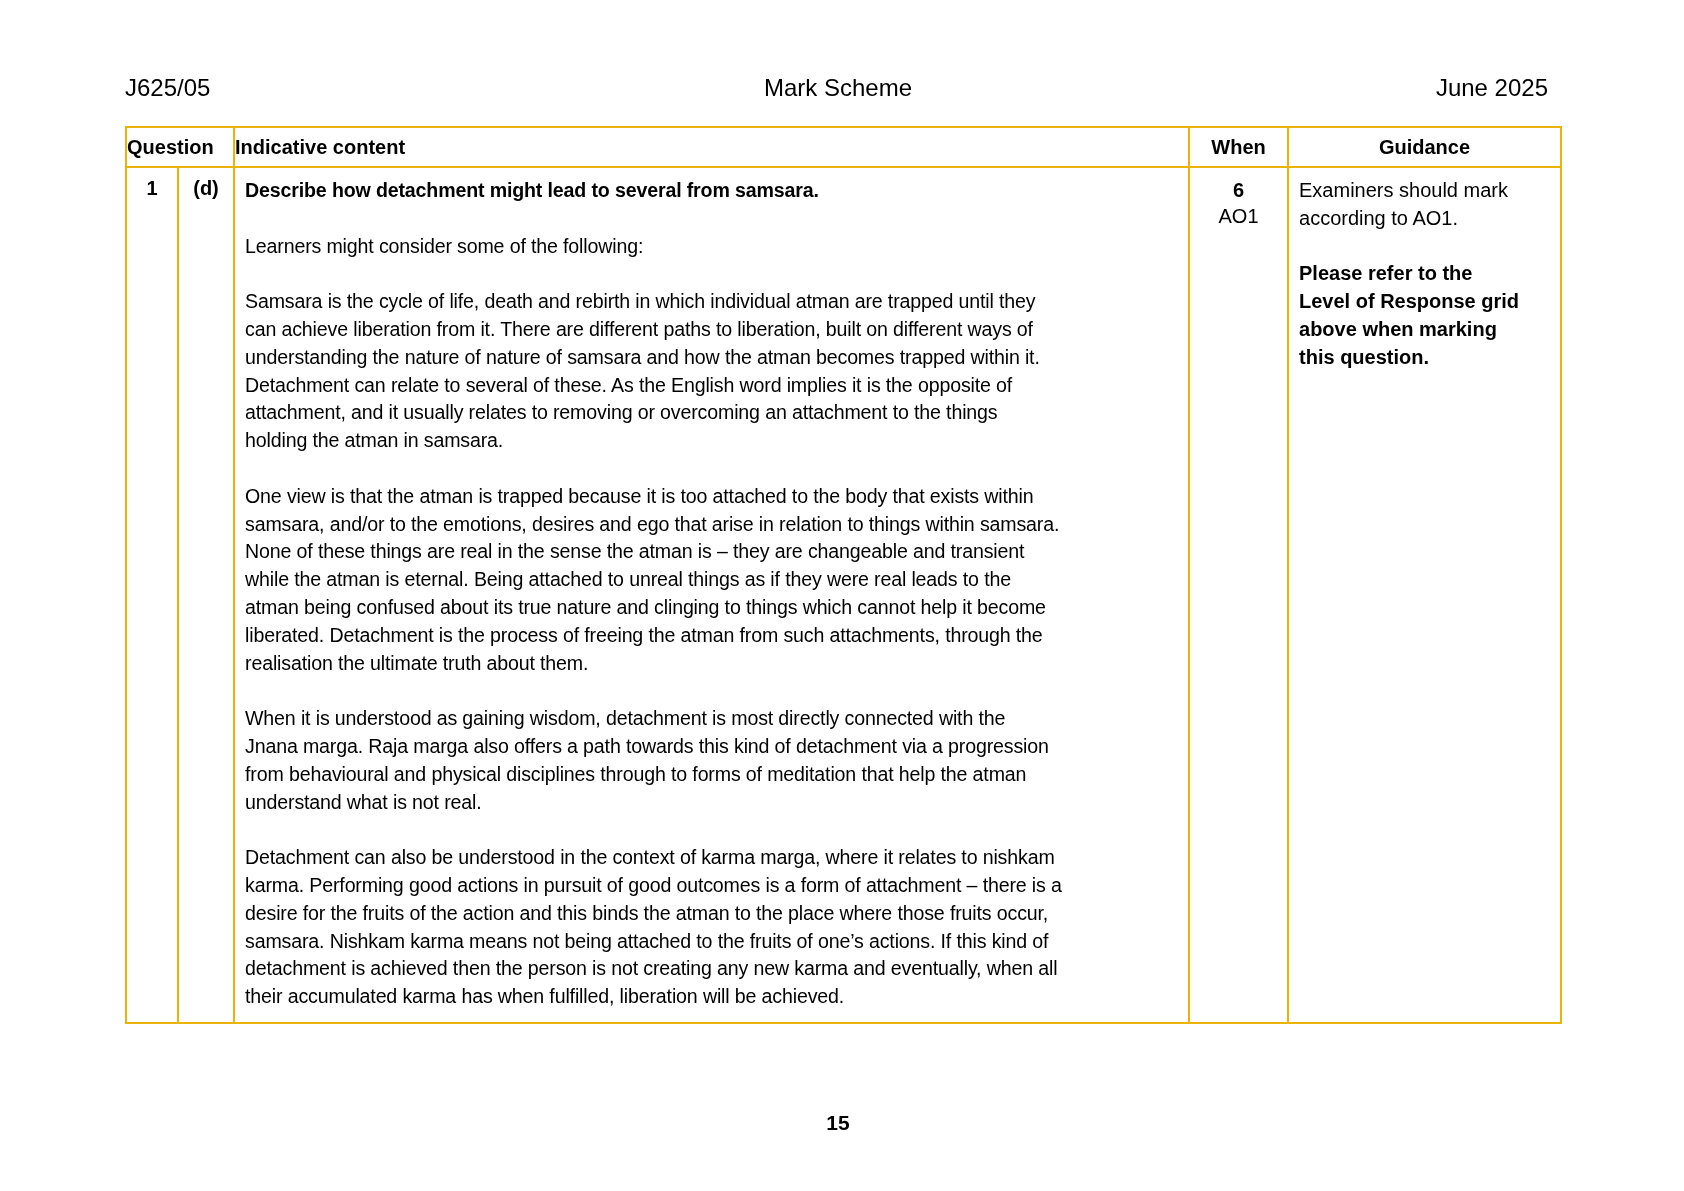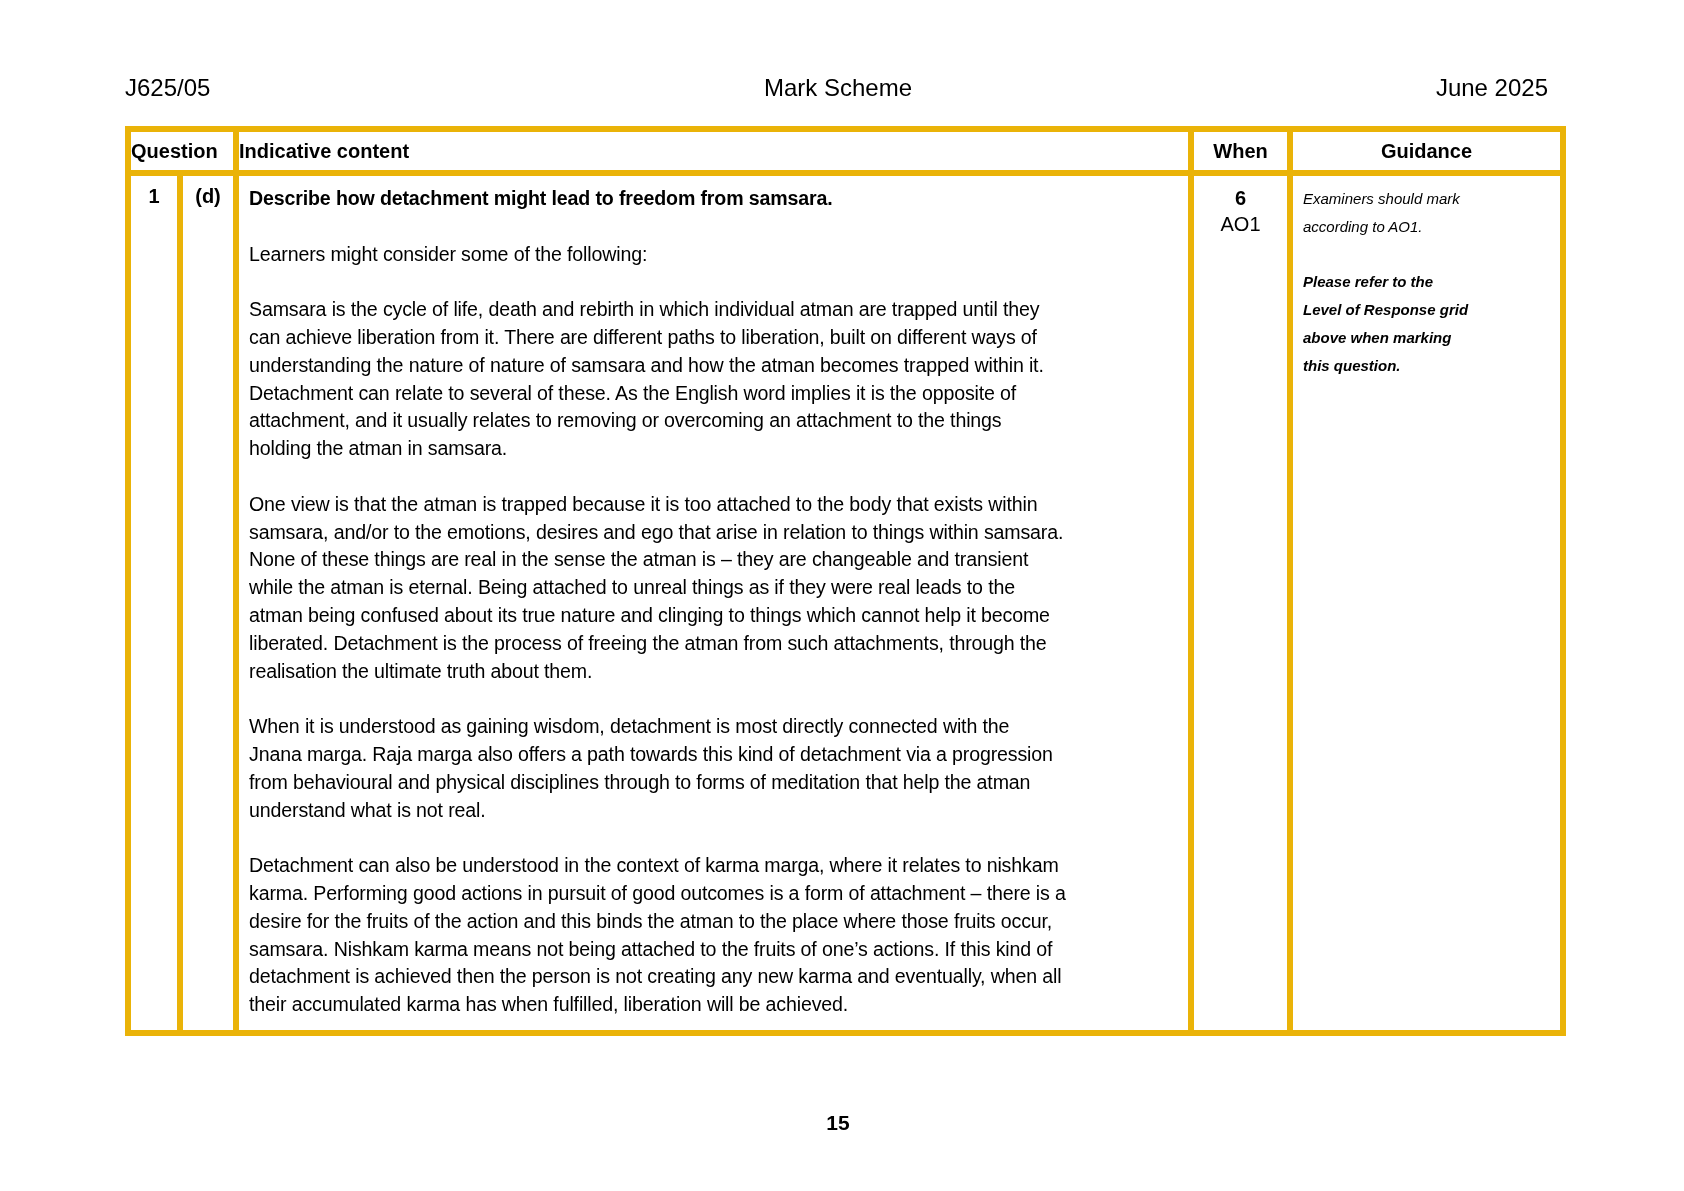--- a/index.html
+++ b/index.html
@@ -4,33 +4,33 @@
 <style>
   html, body { margin:0; padding:0; background:#ffffff; }
   body { width:1684px; height:1191px; position:relative; overflow:hidden;
          font-family:"Liberation Sans", sans-serif; color:#000; }
   .hdr { position:absolute; top:76px; font-size:24px; line-height:24px; }
   #hdr-left { left:125px; }
   #hdr-center { left:0; width:1684px; text-align:center; left:-4px; }
   #hdr-right { right:136px; }
   table.ms { position:absolute; left:125px; top:126px; width:1435px;
              border-collapse:collapse; table-layout:fixed; }
-  table.ms td, table.ms th { border:6px solid #eab308; vertical-align:top; padding:0; }
+  table.ms td, table.ms th { border:2px solid #eab308; vertical-align:top; padding:0; }
   table.ms th { font-weight:bold; font-size:20px; height:38px; vertical-align:middle; }
   .c1 { width:52px; } .c2 { width:56px; } .c3 { width:955px; } .c4 { width:99px; } .c5 { width:273px; }
   th.q { text-align:left; padding-left:8px; }
   th.ic { text-align:left; padding-left:10px; }
   th.mk, th.gd { text-align:center; }
   .cell-num { text-align:center; font-weight:bold; font-size:20px; padding-top:9px !important; }
   .lines { padding:9px 6px 0 10px !important; font-size:19.6px; line-height:27.8px; letter-spacing:-0.15px; }
   .ln { display:block; white-space:nowrap; }
   .gap { display:block; height:27.8px; }
   .bold { font-weight:bold; }
   .marks { text-align:center; font-size:20px; line-height:26px; padding-top:9px !important; }
-  .guid { padding:9px 6px 0 10px !important; font-size:15px; line-height:27.8px;font-style:italic; }
+  .guid { padding:9px 6px 0 10px !important; font-size:20px; line-height:27.8px; }
   .body-row td { height:845px; }
   #page-num { position:absolute; top:1111px; left:0; width:1684px; text-align:center;
               font-weight:bold; font-size:21px; left:-4px; }
 </style>
 </head>
 <body>
 
 <div class="hdr" id="hdr-left">J625/05</div>
 <div class="hdr" id="hdr-center">Mark Scheme</div>
 <div class="hdr" id="hdr-right">June 2025</div>
@@ -49,21 +49,21 @@
       <th class="ic">Indicative content</th>
       <th class="mk">When</th>
       <th class="gd">Guidance</th>
     </tr>
   </thead>
   <tbody>
     <tr class="body-row">
       <td class="cell-num">1</td>
       <td class="cell-num">(d)</td>
       <td class="lines">
-        <span class="ln bold">Describe how detachment might lead to freedom from samsara.</span>
+        <span class="ln bold">Describe how detachment might lead to several from samsara.</span>
         <span class="gap"></span>
         <span class="ln">Learners might consider some of the following:</span>
         <div id="paras">
             <span class="gap"></span>
             <div>
               <span class="ln">Samsara is the cycle of life, death and rebirth in which individual atman are trapped until they</span>
               <span class="ln">can achieve liberation from it. There are different paths to liberation, built on different ways of</span>
               <span class="ln">understanding the nature of nature of samsara and how the atman becomes trapped within it.</span>
               <span class="ln">Detachment can relate to several of these. As the English word implies it is the opposite of</span>
               <span class="ln">attachment, and it usually relates to removing or overcoming an attachment to the things</span>

